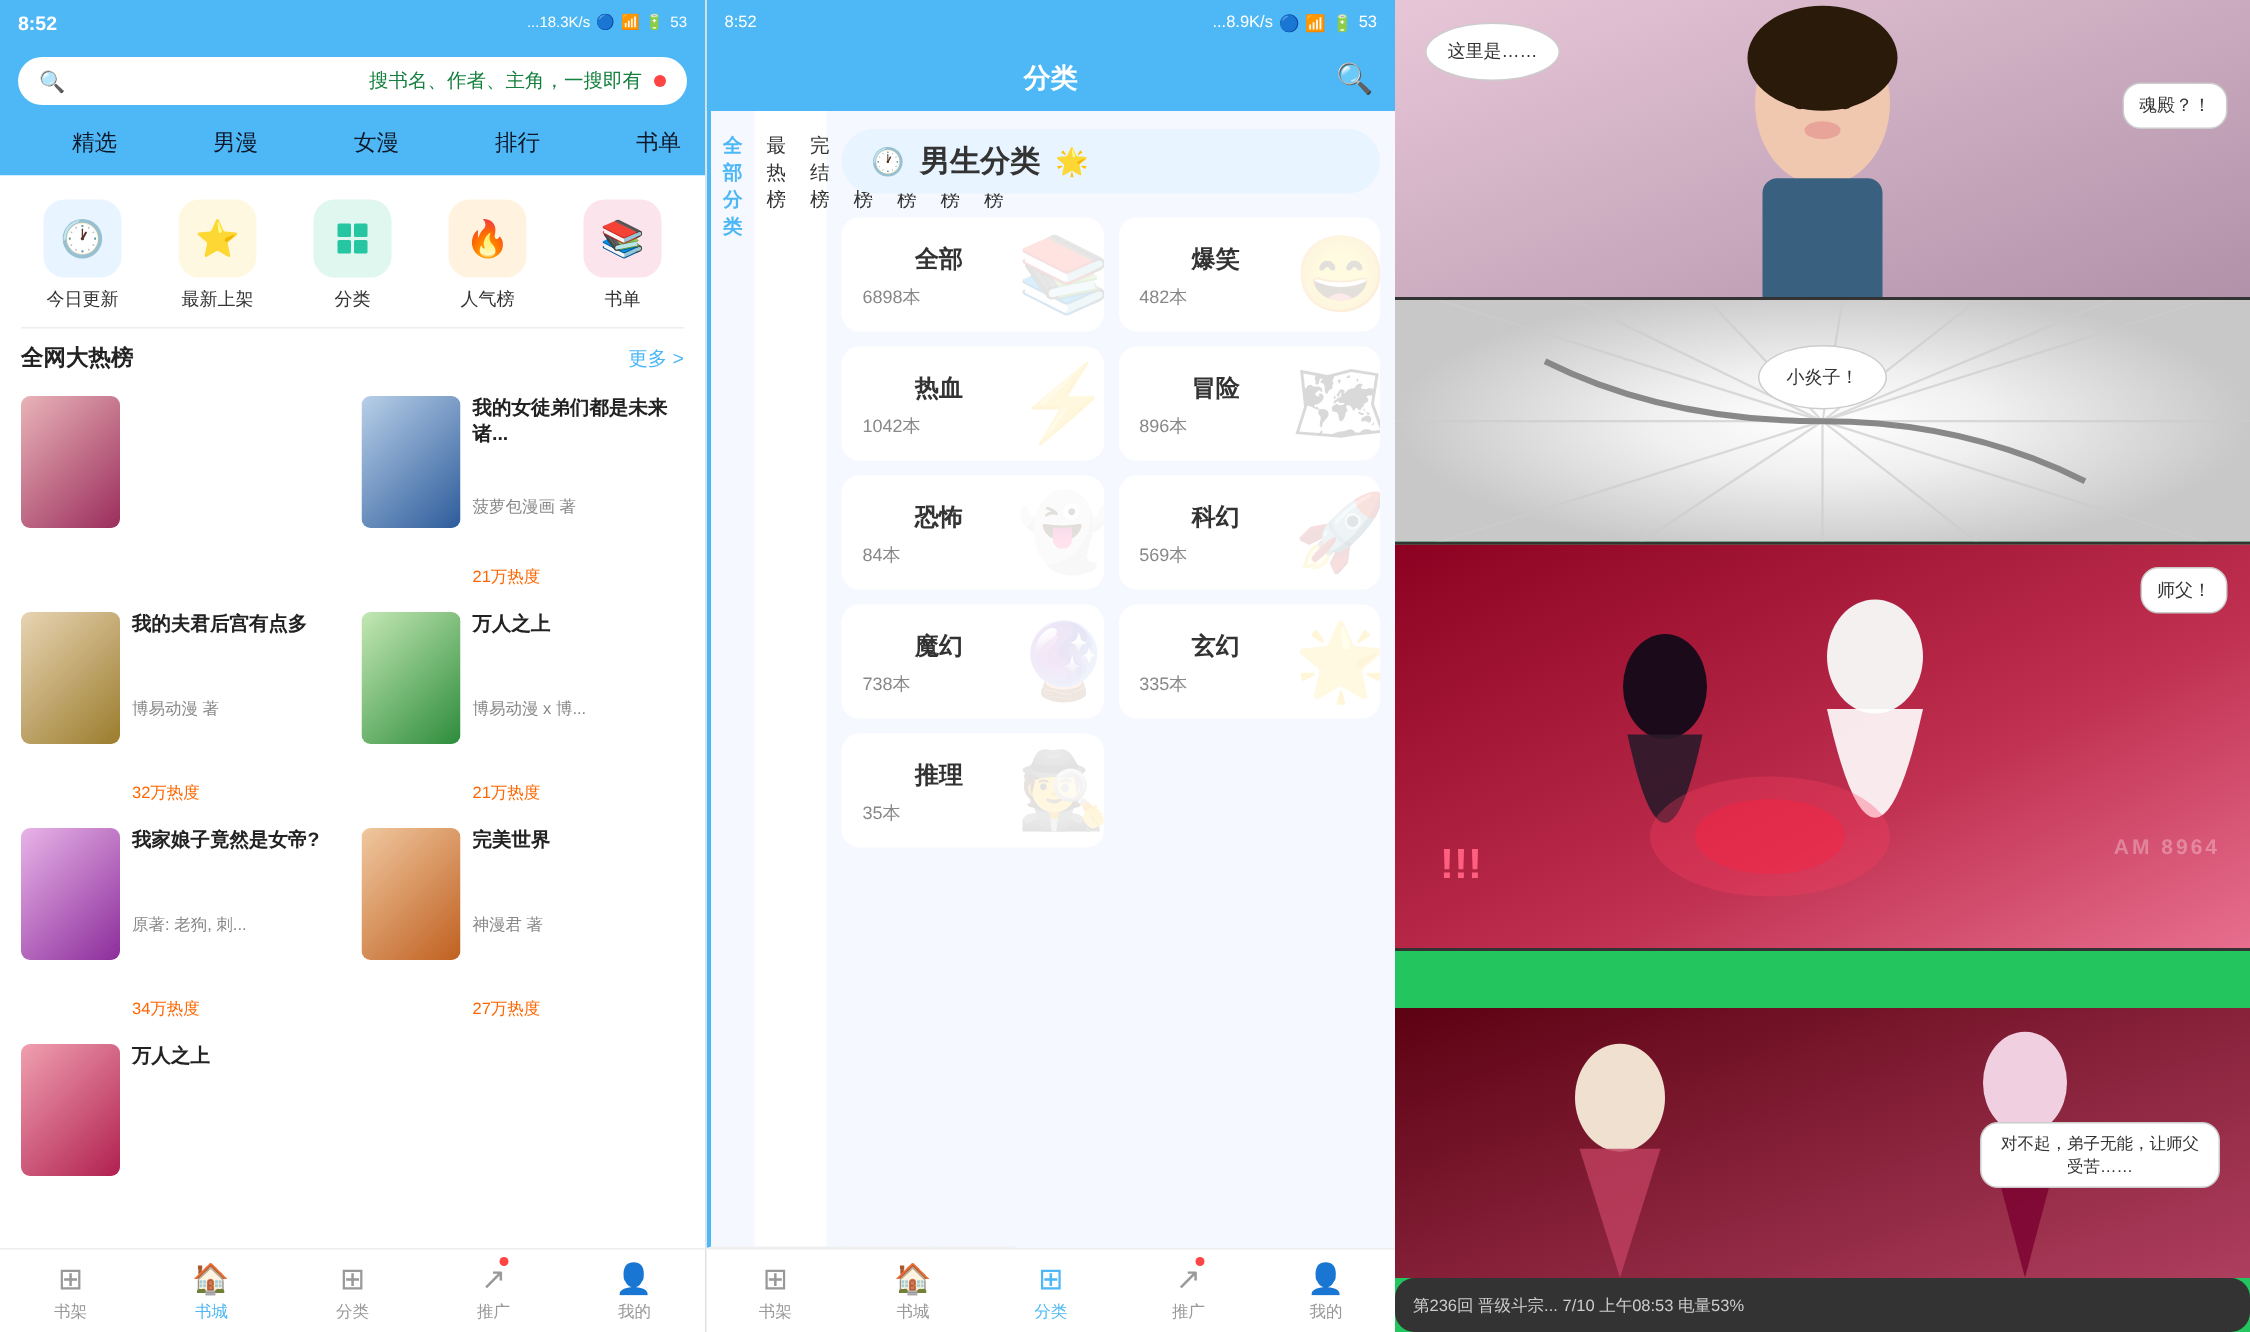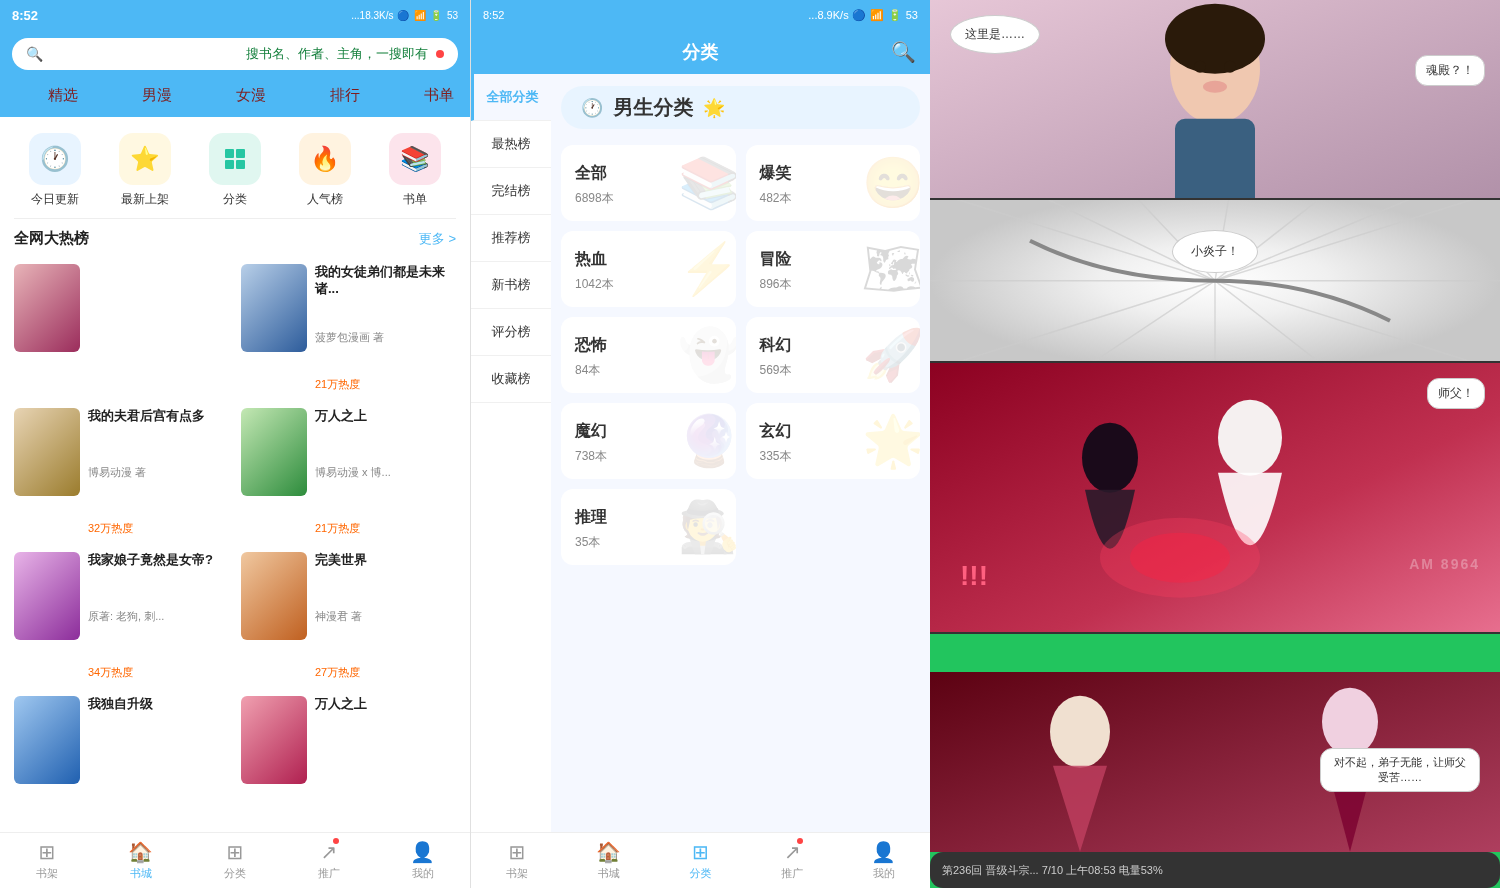--- a/index.html
+++ b/index.html
@@ -9,21 +9,21 @@
     .left-panel { width: 470px; background: #fff; display: flex; flex-direction: column; overflow: hidden; }
     .status-bar { height: 30px; background: #4db8f5; display: flex; align-items: center; justify-content: space-between; padding: 0 12px; font-size: 11px; color: #fff; }
     .status-left { font-size: 13px; font-weight: bold; }
     .status-right { display: flex; align-items: center; gap: 4px; font-size: 10px; }
     .search-bar { background: #4db8f5; padding: 8px 12px; }
     .search-input-wrap { background: #fff; border-radius: 20px; display: flex; align-items: center; padding: 7px 14px; gap: 8px; }
     .search-icon { font-size: 14px; color: #999; }
     .search-text { color: #15803d; font-size: 13px; flex: 1; text-align: right; }
     .search-dot { width: 8px; height: 8px; background: #f44; border-radius: 50%; }
     .nav-tabs { background: #4db8f5; display: flex; padding: 4px 0 8px; }
-    .nav-tab { flex: 1; text-align: center; color: #7f1d1d; font-size: 15px; padding: 4px 0; cursor: pointer; margin-left: 32px; }
+    .nav-tab { flex: 1; text-align: center; color: #0f172a; font-size: 15px; padding: 4px 0; cursor: pointer; margin-left: 32px; }
     .icons-row { display: flex; justify-content: space-around; padding: 16px 10px 10px; background: #fff; }
     .icon-item { display: flex; flex-direction: column; align-items: center; gap: 6px; }
     .icon-circle { width: 52px; height: 52px; border-radius: 14px; display: flex; align-items: center; justify-content: center; font-size: 24px; }
     .icon-label { font-size: 12px; color: #333; }
     .ic-blue { background: #e8f4ff; color: #4db8f5; }
     .ic-yellow { background: #fff8e1; color: #ffc107; }
     .ic-teal { background: #e0f7f0; color: #26c6a2; }
     .ic-orange { background: #fff3e0; color: #ff9800; }
     .ic-pink { background: #fce4ec; color: #e91e63; }
     .section-header { display: flex; justify-content: space-between; align-items: center; padding: 10px 14px 8px; }
@@ -45,32 +45,32 @@
     .bottom-label.active { color: #4db8f5; }
     .bottom-dot { width: 6px; height: 6px; background: #f44; border-radius: 50%; position: absolute; top: -2px; right: -2px; }
     .bottom-icon-wrap { position: relative; display: inline-block; }
 
     
     .middle-panel { width: 460px; background: #f5f8ff; display: flex; flex-direction: column; overflow: hidden; border-left: 1px solid #e0e0e0; }
     .mid-status { height: 30px; background: #4db8f5; display: flex; align-items: center; justify-content: space-between; padding: 0 12px; font-size: 11px; color: #fff; }
     .mid-header { background: #4db8f5; display: flex; align-items: center; justify-content: center; padding: 10px 14px; position: relative; }
     .mid-title { font-size: 18px; font-weight: bold; color: #fff; }
     .mid-search { position: absolute; right: 14px; font-size: 20px; color: #fff; }
-    .left-sidebar { width: 80px; background: #fff; flex-shrink: 0; display: flex; flex-direction: column; }
+    .left-sidebar { width: 80px; background: #fff; flex-shrink: 0; display: flex; flex-direction: row; }
     .left-sidebar-item { padding: 14px 8px; font-size: 13px; text-align: center; color: #333; cursor: pointer; border-bottom: 1px solid #f0f0f0; }
     .left-sidebar-item.active { background: #f5f8ff; color: #4db8f5; font-weight: bold; border-left: 3px solid #4db8f5; }
     .mid-content-area { display: flex; flex: 1; overflow: hidden; }
     .category-grid-area { flex: 1; overflow-y: auto; padding: 12px 10px; }
     .category-header { display: flex; align-items: center; gap: 10px; margin-bottom: 16px; background: #e8f4ff; border-radius: 25px; padding: 8px 20px; }
     .cat-icon { font-size: 18px; color: #4db8f5; }
     .cat-title { font-size: 20px; font-weight: bold; color: #333; }
     .cat-emoji { font-size: 18px; }
     .cat-grid { display: grid; grid-template-columns: 1fr 1fr; gap: 10px; }
     .cat-card { background: #fff; border-radius: 12px; padding: 18px 14px 14px; position: relative; overflow: hidden; cursor: pointer; }
-    .cat-card-title { font-size: 16px; font-weight: bold; color: #333; }
+    .cat-card-title { font-size: 16px; font-weight: bold; color: #333; margin-left: 35px; }
     .cat-card-count { font-size: 12px; color: #888; margin-top: 6px; }
     .cat-card-bg { position: absolute; right: -5px; top: 50%; transform: translateY(-50%); font-size: 50px; opacity: 0.15; }
     .mid-bottom-nav { height: 56px; background: #fff; border-top: 1px solid #eee; display: flex; align-items: center; }
 
     
     .right-panel { flex: 1; background: #22c55e; display: flex; flex-direction: column; overflow: hidden; }
     .manga-pages { display: flex; flex-direction: column; flex: 1; overflow: hidden; }
     .manga-page { flex: 1; overflow: hidden; position: relative; }
     .speech-bubble { position: absolute; background: #fff; border-radius: 12px; padding: 6px 10px; font-size: 12px; color: #333; border: 1.5px solid #ccc; max-width: 120px; text-align: center; }
     .speech-bubble::after { content: ''; position: absolute; border: 6px solid transparent; }
@@ -209,28 +209,20 @@
       </div>
     </div>
     <div class="book-item">
       <div class="book-cover">
           <div class="book-cover-img cover-6"></div>
         </div>
       <div class="book-info">
         <span class="book-title">完美世界</span>
         <span class="book-author">神漫君 著</span>
         <span class="book-hot">27万热度</span>
-      </div>
-    </div>
-    <div class="book-item">
-      <div class="book-cover">
-          <div class="book-cover-img cover-7"></div>
-        </div>
-      <div class="book-info">
-        <span class="book-title">我独自升级</span>
       </div>
     </div>
     <div class="book-item">
       <div class="book-cover">
           <div class="book-cover-img cover-8"></div>
         </div>
       <div class="book-info">
         <span class="book-title">万人之上</span>
       </div>
     </div>

